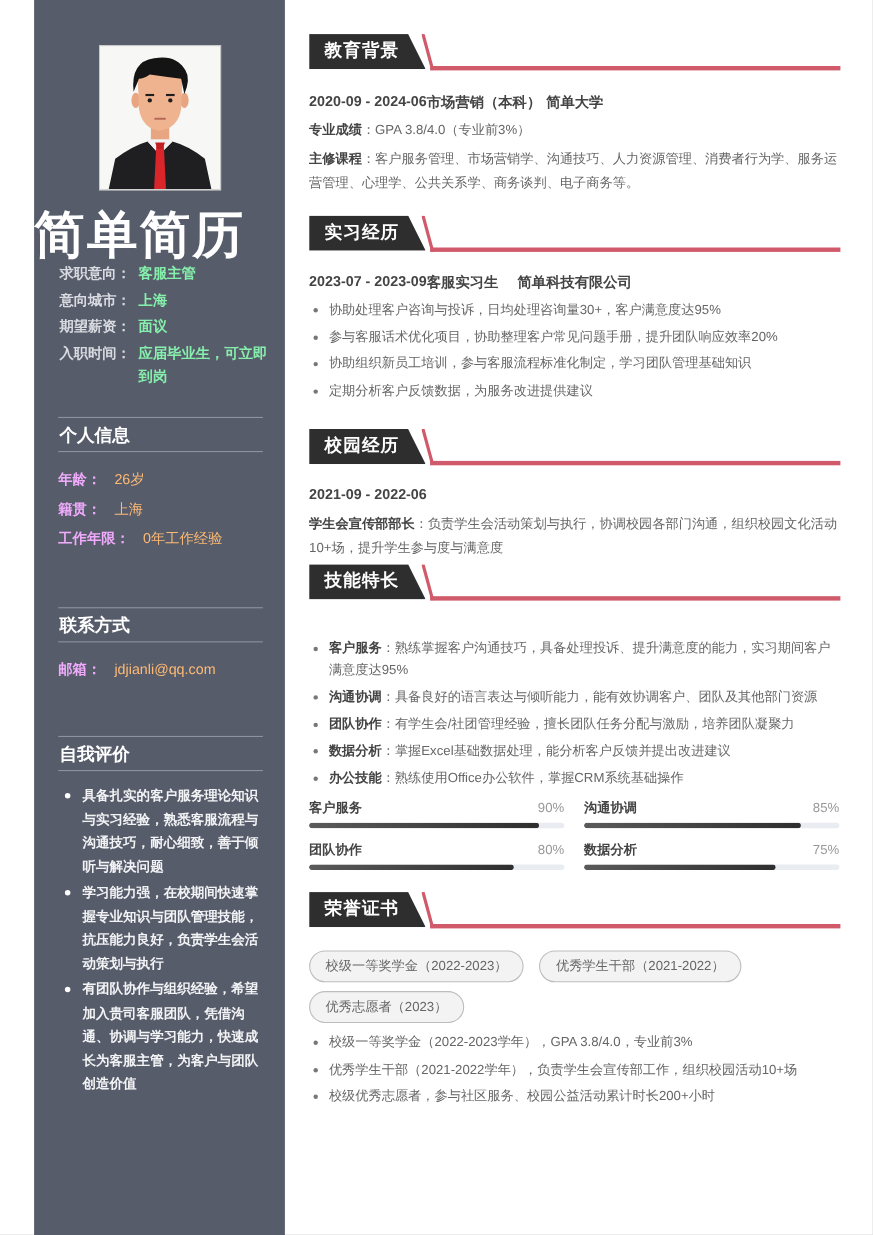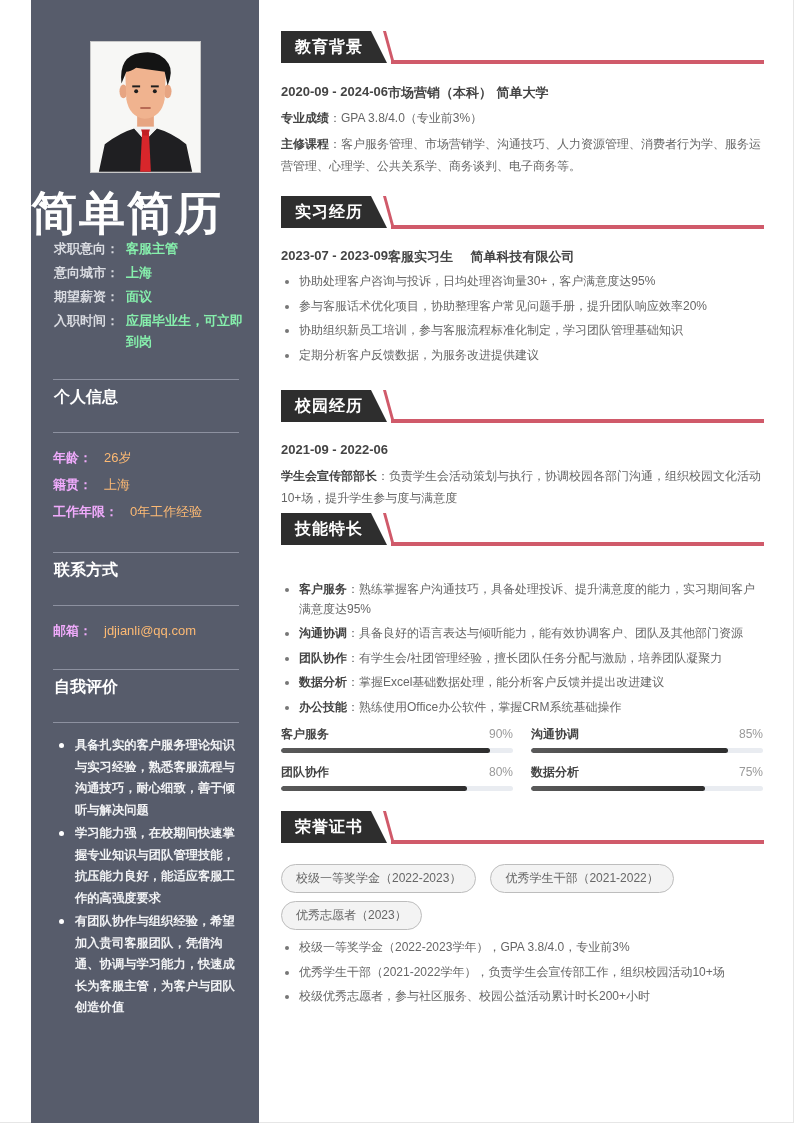--- a/index.html
+++ b/index.html
@@ -16,21 +16,21 @@
   .photo svg { display: block; width: 100%; height: 100%; }
   .name { position: absolute; left: 0; top: 183px; width: 228px; text-align: left; font-size: 46px;
           font-weight: bold; letter-spacing: 2px; color: #fff; }
 
   .intent { position: absolute; left: 23px; top: 237px; width: 190px; }
   .intent-row { display: flex; font-size: 13px; font-weight: bold; line-height: 23px; margin-bottom: 1px; }
   .intent-row .k { color: #d9dbe1; width: 72px; flex: none; font-family: Liberation Serif, serif; }
   .intent-row .v { color: #86efac; flex: 1; line-height: 21px; padding-top: 1px; }
 
   .sb-section { position: absolute; left: 22px; width: 186px; }
-  .sb-title { border-top: 1px solid #8d91a0; border-bottom: 1px solid #8d91a0; height: 54px;
+  .sb-title { border-top: 1px solid #8d91a0; border-bottom: 1px solid #8d91a0; height: 32px;
               line-height: 34px; font-size: 16px; font-weight: bold; color: #fff; padding-left: 1px; }
   .sb-rows { padding-top: 11px; }
   .sb-row { display: flex; font-size: 13px; line-height: 27px; }
   .sb-row .k { color: #f0abfc; font-weight: bold; flex: none; }
   .sb-row .v { color: #fdba74; margin-left: 12px; }
 
   .sb-list { list-style: none; padding-top: 12px; padding-left: 0; }
   .sb-list li { position: relative; padding-left: 22px; font-size: 12.3px; line-height: 21.5px; font-weight: bold;
                 color: #f2f3f5; margin-bottom: 2px; }
   .sb-list li::before { content: ""; position: absolute; left: 6px; top: 8px; width: 5px; height: 5px;
@@ -152,21 +152,21 @@
           <span class="k">邮箱：</span>
           <span class="v">jdjianli@qq.com</span>
         </div>
       </div>
     </div>
 
     <div class="sb-section" style="top:669px;">
       <div class="sb-title">自我评价</div>
       <ul class="sb-list">
         <li>具备扎实的客户服务理论知识与实习经验，熟悉客服流程与沟通技巧，耐心细致，善于倾听与解决问题</li>
-        <li>学习能力强，在校期间快速掌握专业知识与团队管理技能，抗压能力良好，能适应客服工作的高强度要求</li>
+        <li>学习能力强，在校期间快速掌握专业知识与团队管理技能，抗压能力良好，负责学生会活动策划与执行</li>
         <li>有团队协作与组织经验，希望加入贵司客服团队，凭借沟通、协调与学习能力，快速成长为客服主管，为客户与团队创造价值</li>
       </ul>
     </div>
   </aside>
 
   <main class="main">
 
     <div class="sec-head" style="top:31px;">
       <div class="box">
           <span>教育背景</span>

